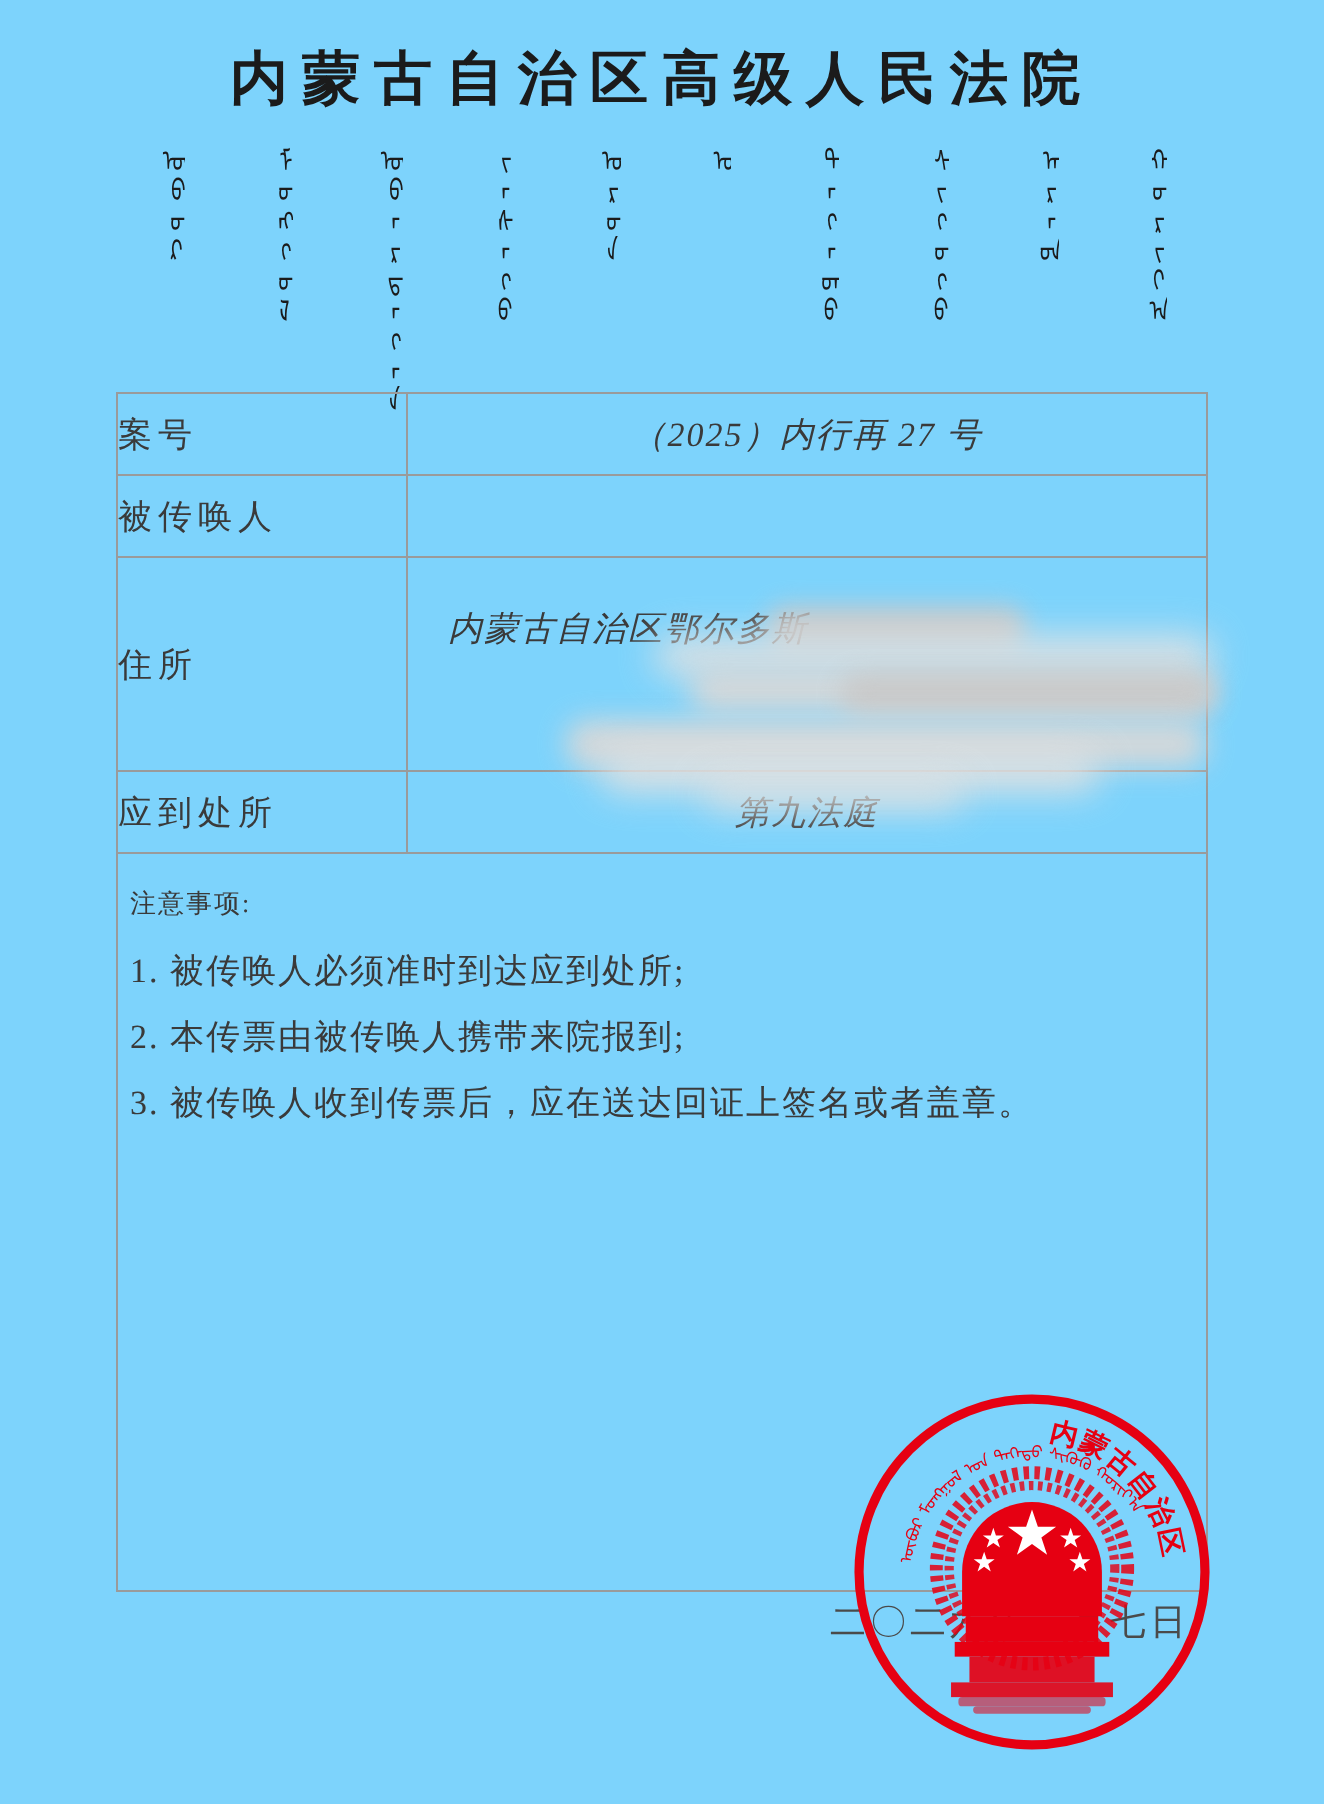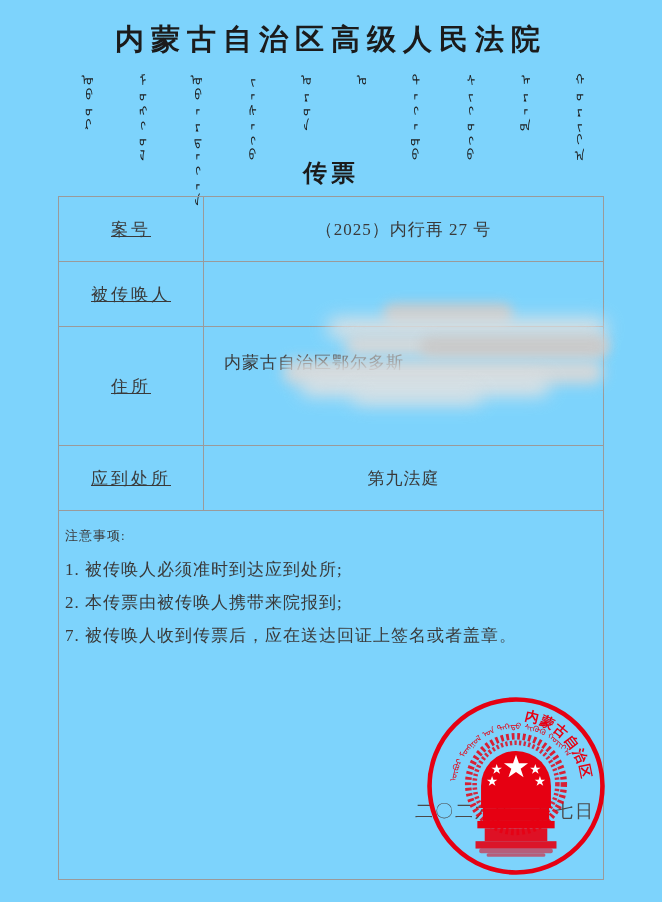--- a/index.html
+++ b/index.html
@@ -82,28 +82,27 @@
   }
   .summons-table td {
     border: 1px solid #9a9a9a;
     font-size: 17px;
     color: #3a3a3a;
     padding: 0;
     vertical-align: middle;
   }
   td.label-cell {
     width: 144px;
-    text-align: center;
     letter-spacing: 3px;
-    text-decoration: underline;
   }
   td.value-cell {
     text-align: center;
     letter-spacing: 1px;
-    padding: 12px 8px;
+    padding: 0 8px;
+    font-style: italic;
   }
   tr.row-std td { height: 40px; }
   tr.row-tall td { height: 84px; }
   td.value-cell.addr {
     text-align: left;
     padding-left: 20px;
     vertical-align: top;
     padding-top: 22px;
     line-height: 1.6;
   }
@@ -177,21 +176,20 @@
     <span class="mong-word">ᠥᠪᠡᠷᠲᠡᠭᠡᠨ</span>
     <span class="mong-word">ᠵᠠᠰᠠᠬᠤ</span>
     <span class="mong-word">ᠣᠷᠣᠨ</span>
     <span class="mong-word">ᠤ</span>
     <span class="mong-word">ᠳᠡᠭᠡᠳᠦ</span>
     <span class="mong-word">ᠰᠢᠭᠦᠬᠦ</span>
     <span class="mong-word">ᠠᠷᠠᠳ</span>
     <span class="mong-word">ᠬᠣᠷᠢᠶ᠎ᠠ</span>
   </div>
 
-  <div class="doc-title">传票</div>
 
   <table class="summons-table">
     <tbody>
       <tr class="row-std">
         <td class="label-cell">案号</td>
         <td class="value-cell">（2025）内行再 27 号</td>
       </tr>
       <tr class="row-std">
         <td class="label-cell">被传唤人</td>
         <td class="value-cell"></td>
@@ -202,21 +200,21 @@
       </tr>
       <tr class="row-std">
         <td class="label-cell">应到处所</td>
         <td class="value-cell">第九法庭</td>
       </tr>
       <tr>
         <td class="notice-cell" colspan="2">
           <p class="notice-title">注意事项:</p>
           <p class="notice-item">1. 被传唤人必须准时到达应到处所;</p>
           <p class="notice-item">2. 本传票由被传唤人携带来院报到;</p>
-          <p class="notice-item">7. 被传唤人收到传票后，应在送达回证上签名或者盖章。</p>
+          <p class="notice-item">3. 被传唤人收到传票后，应在送达回证上签名或者盖章。</p>
         </td>
       </tr>
     </tbody>
   </table>
 
   <div class="redact dark" style="left:383px; top:303px; width:130px; height:22px;"></div>
   <div class="redact soft" style="left:327px; top:318px; width:280px; height:20px;"></div>
   <div class="redact" style="left:345px; top:334px; width:262px; height:22px;"></div>
   <div class="redact dark" style="left:420px; top:337px; width:188px; height:20px;"></div>
   <div class="redact" style="left:283px; top:360px; width:320px; height:24px;"></div>

